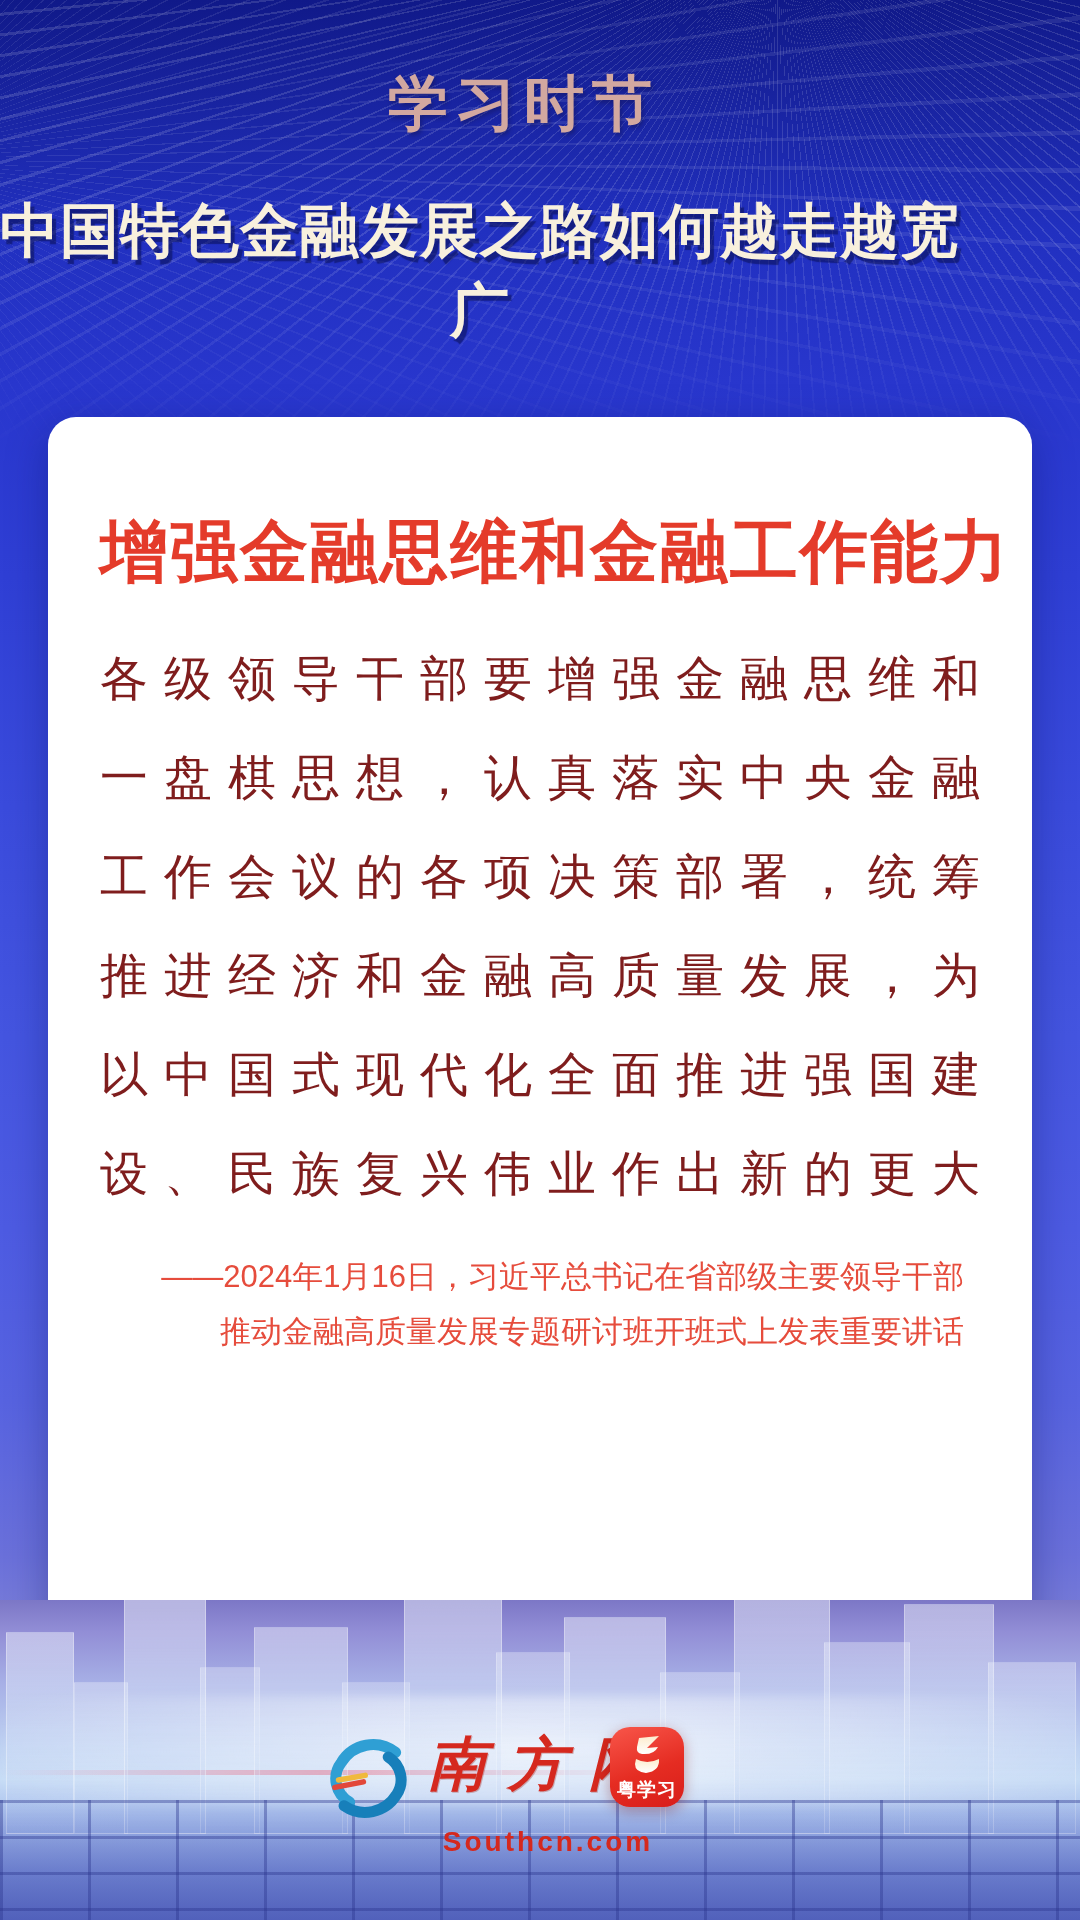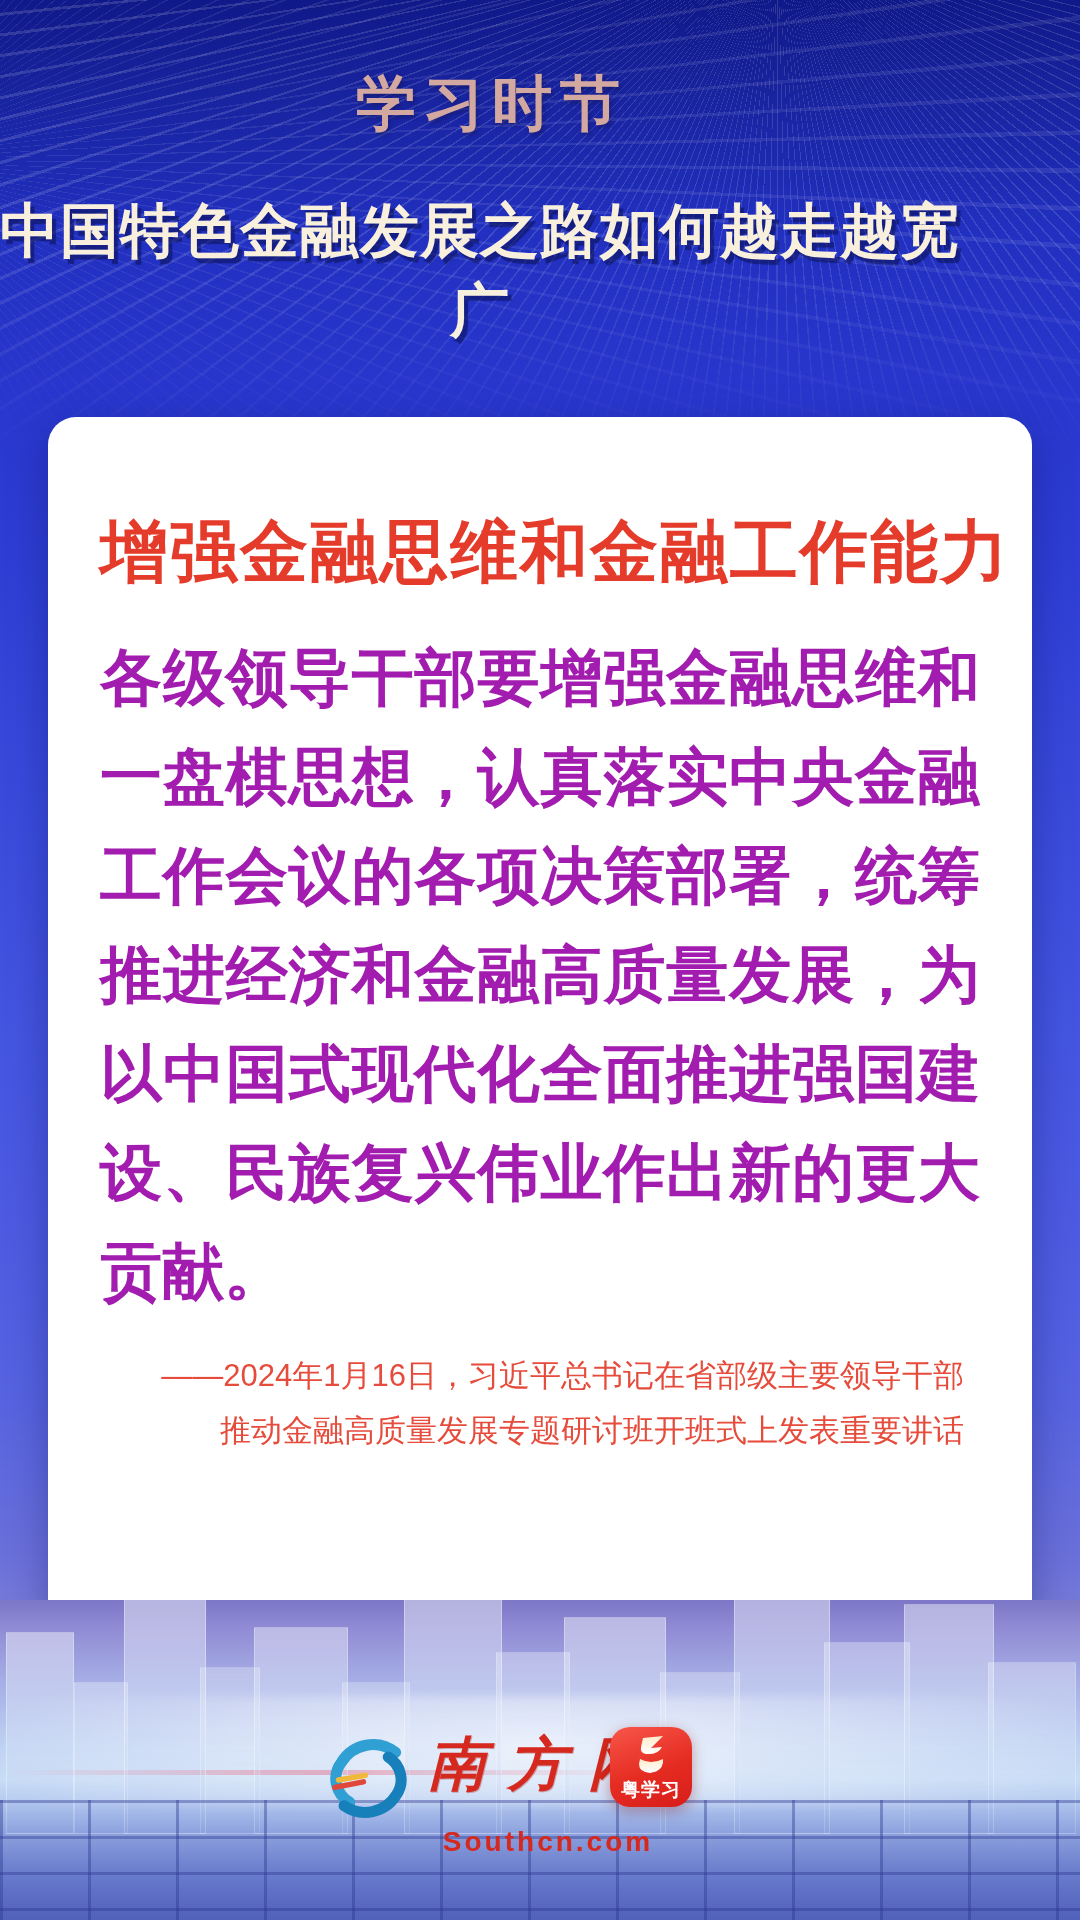--- a/index.html
+++ b/index.html
@@ -18,44 +18,44 @@
       repeating-conic-gradient(from 96deg at 72% -14%, rgba(255,255,255,.22) 0deg .22deg, transparent .22deg 1.5deg),
       repeating-conic-gradient(from 22deg at -12% 34%, rgba(255,255,255,.14) 0deg .22deg, transparent .22deg 1.8deg);
     -webkit-mask:linear-gradient(180deg,#000 50%,transparent 96%);
     mask:linear-gradient(180deg,#000 50%,transparent 96%);
     opacity:.6;
   }
   
   .brand{
     position:absolute; left:0; top:64px; width:984px;
     text-align:center; font-size:60px; font-weight:800; letter-spacing:8px;
-    color:#d2a8a0; text-shadow:2px 3px 4px rgba(20,20,80,.45);
+    color:#d2a8a0; text-shadow:2px 3px 4px rgba(20,20,80,.45);padding-left:32px;
   }
   .title{
     position:absolute; left:0; width:960px; text-align:center;
     color:#f8f0dd; font-weight:800;
     text-shadow:4px 5px 1px rgba(9,14,80,.55);
   }
   .title-1{top:192px; font-size:59px; letter-spacing:1px;}
   .title-2{top:288px; font-size:59px; letter-spacing:3px;}
   
   .card{
     position:absolute; left:48px; top:417px; width:984px; height:1233px;
     background:#ffffff; border-radius:28px;
     box-shadow:0 12px 40px rgba(10,18,90,.35);
     box-sizing:border-box; padding:90px 52px 0 52px;
   }
   .card-heading{
     text-align:center; font-size:68px; font-weight:900; letter-spacing:2px;
     color:#e43b2a; line-height:1.3; white-space:nowrap;
   }
   .quote{
-    margin-top:34px; color:#a21caf;
-    font-family:"Liberation Serif", serif; font-weight:700;
-    font-size:62px;
+    margin-top:34px; color:#7f1d1d;
+    font-family:"Liberation Serif", serif; font-weight:400;
+    font-size:48px;
   }
   .quote-line{
     line-height:99px; text-align:justify; text-align-last:justify;
     letter-spacing:0;
   }
   .quote-line.last{text-align-last:left;}
   .attribution{
     margin-top:26px; text-align:right; padding-right:16px;
     color:#e64c3c; font-size:31px; line-height:55px; font-weight:400;
   }
@@ -107,21 +107,21 @@
   .southcn-text{margin-left:14px; text-align:center;}
   .southcn-name{
     font-size:58px; font-weight:900; color:#d5281e; letter-spacing:22px;
     font-family:"Liberation Serif", serif; font-style:italic; white-space:nowrap;
     text-shadow:1px 1px 0 rgba(150,20,10,.3);
   }
   .southcn-domain{
     font-size:28px; font-weight:800; color:#d5281e; letter-spacing:3px; margin-top:22px;
   }
   .yuexuexi{
-    position:absolute; left:610px; top:1727px; width:82px; height:80px;
+    position:absolute; left:610px; top:1727px; width:74px; height:80px;
     border-radius:20px;
     background:linear-gradient(160deg,#f8564a 0%, #e52c22 55%, #d81d1a 100%);
     box-shadow:0 4px 14px rgba(120,10,10,.35);
     text-align:center;
   }
   .yuexuexi svg{width:52px; height:40px; margin-top:8px;}
   .yuexuexi-label{
     color:#ffffff; font-size:19px; font-weight:800; letter-spacing:1px;
     margin-top:-2px;
   }
@@ -139,21 +139,20 @@
 
   <div class="card">
     <div class="card-heading">增强金融思维和金融工作能力</div>
     <div class="quote">
       <div class="quote-line">各级领导干部要增强金融思维和</div>
       <div class="quote-line">一盘棋思想，认真落实中央金融</div>
       <div class="quote-line">工作会议的各项决策部署，统筹</div>
       <div class="quote-line">推进经济和金融高质量发展，为</div>
       <div class="quote-line">以中国式现代化全面推进强国建</div>
       <div class="quote-line">设、民族复兴伟业作出新的更大</div>
-      <div class="quote-line last">贡献。</div>
     </div>
     <div class="attribution">
       <div>——2024年1月16日，习近平总书记在省部级主要领导干部</div>
       <div>推动金融高质量发展专题研讨班开班式上发表重要讲话</div>
     </div>
   </div>
 
   <div class="city">
     <div class="city-glow"></div>
     <div class="city-streak"></div>

